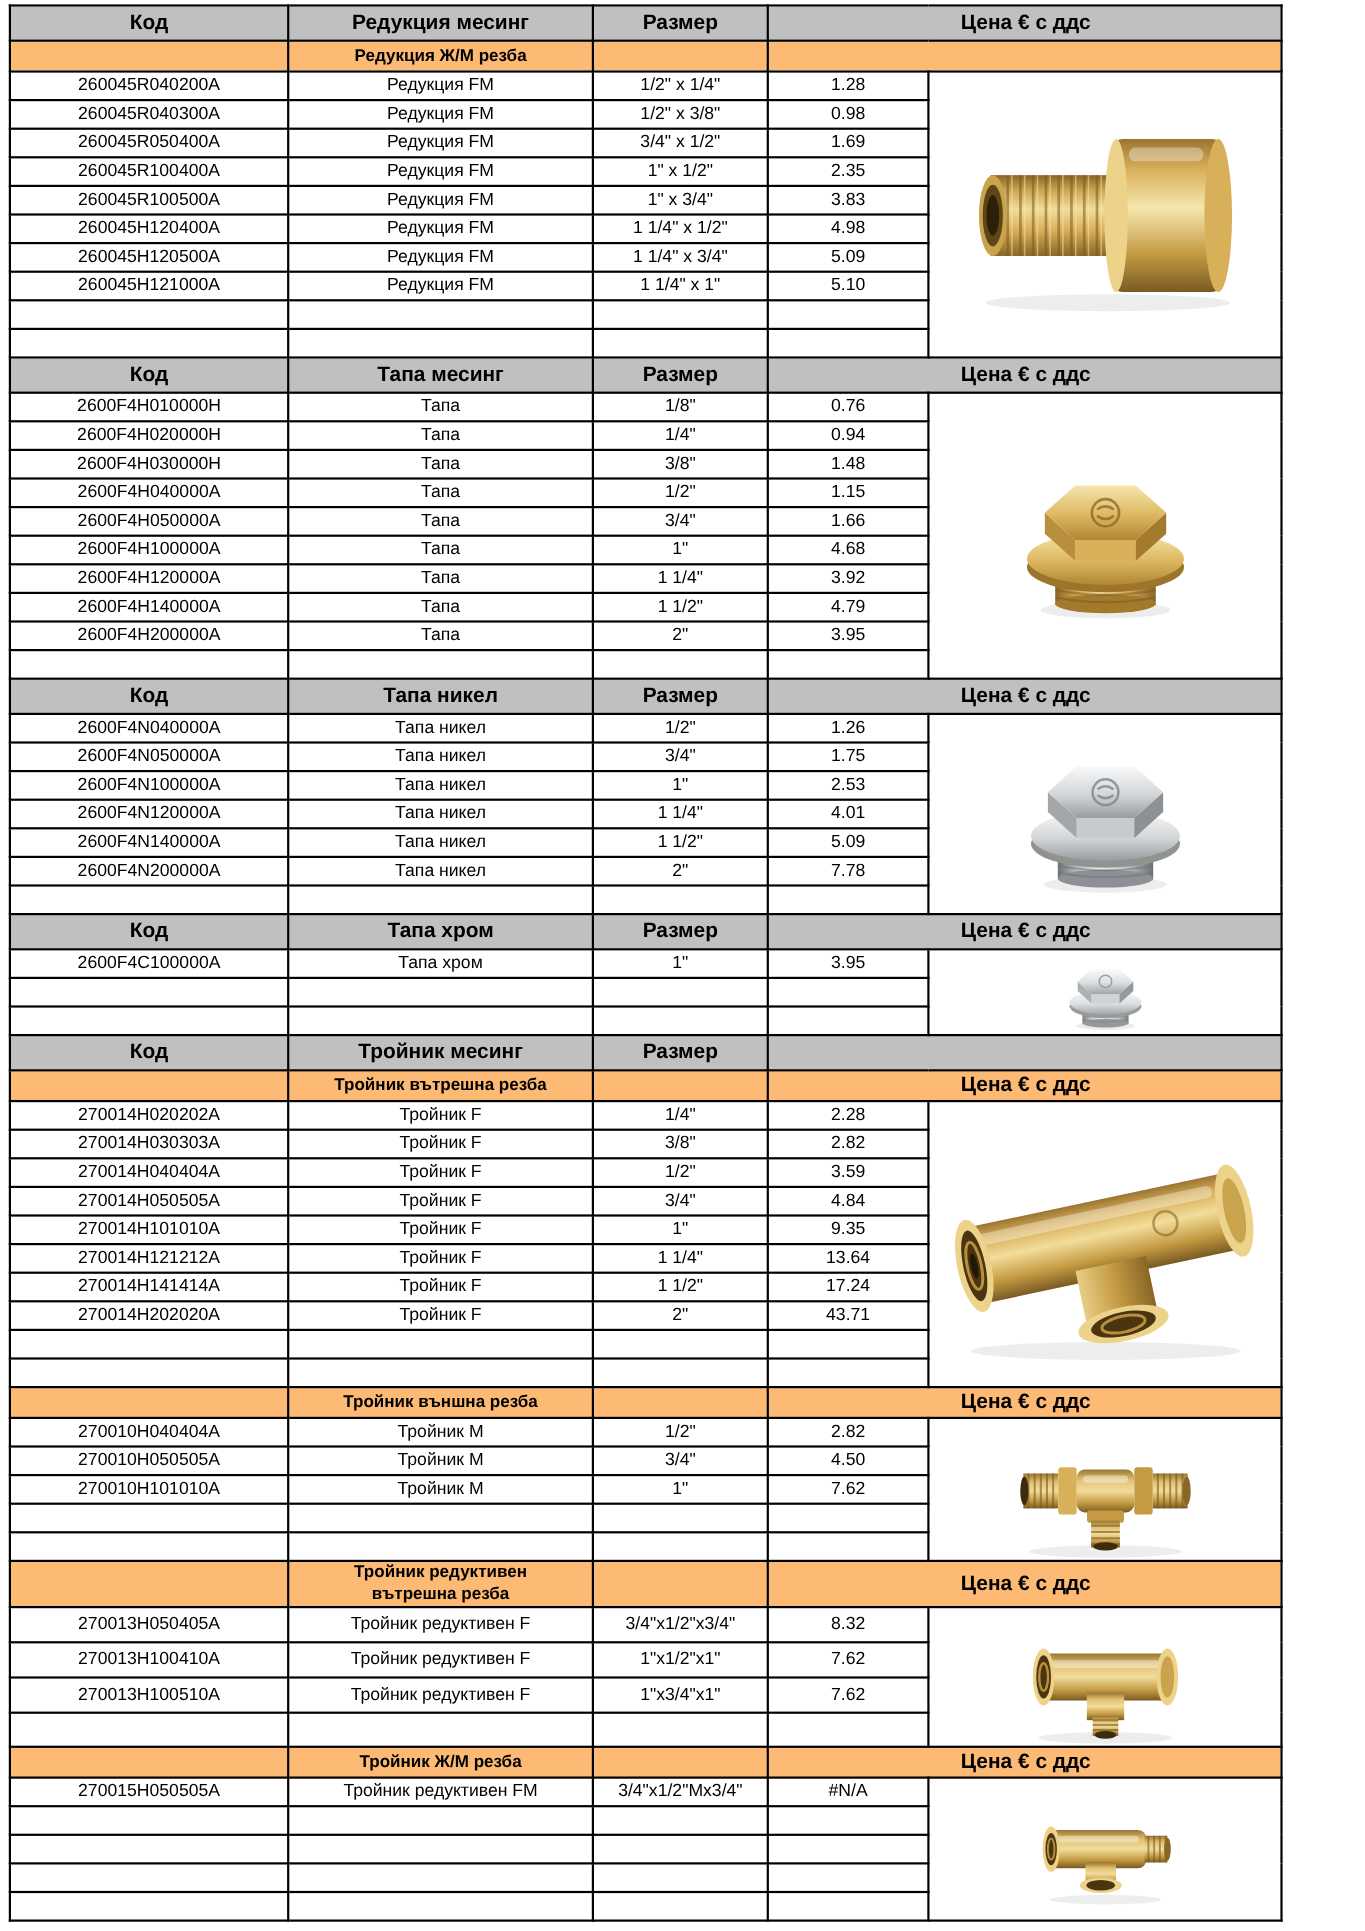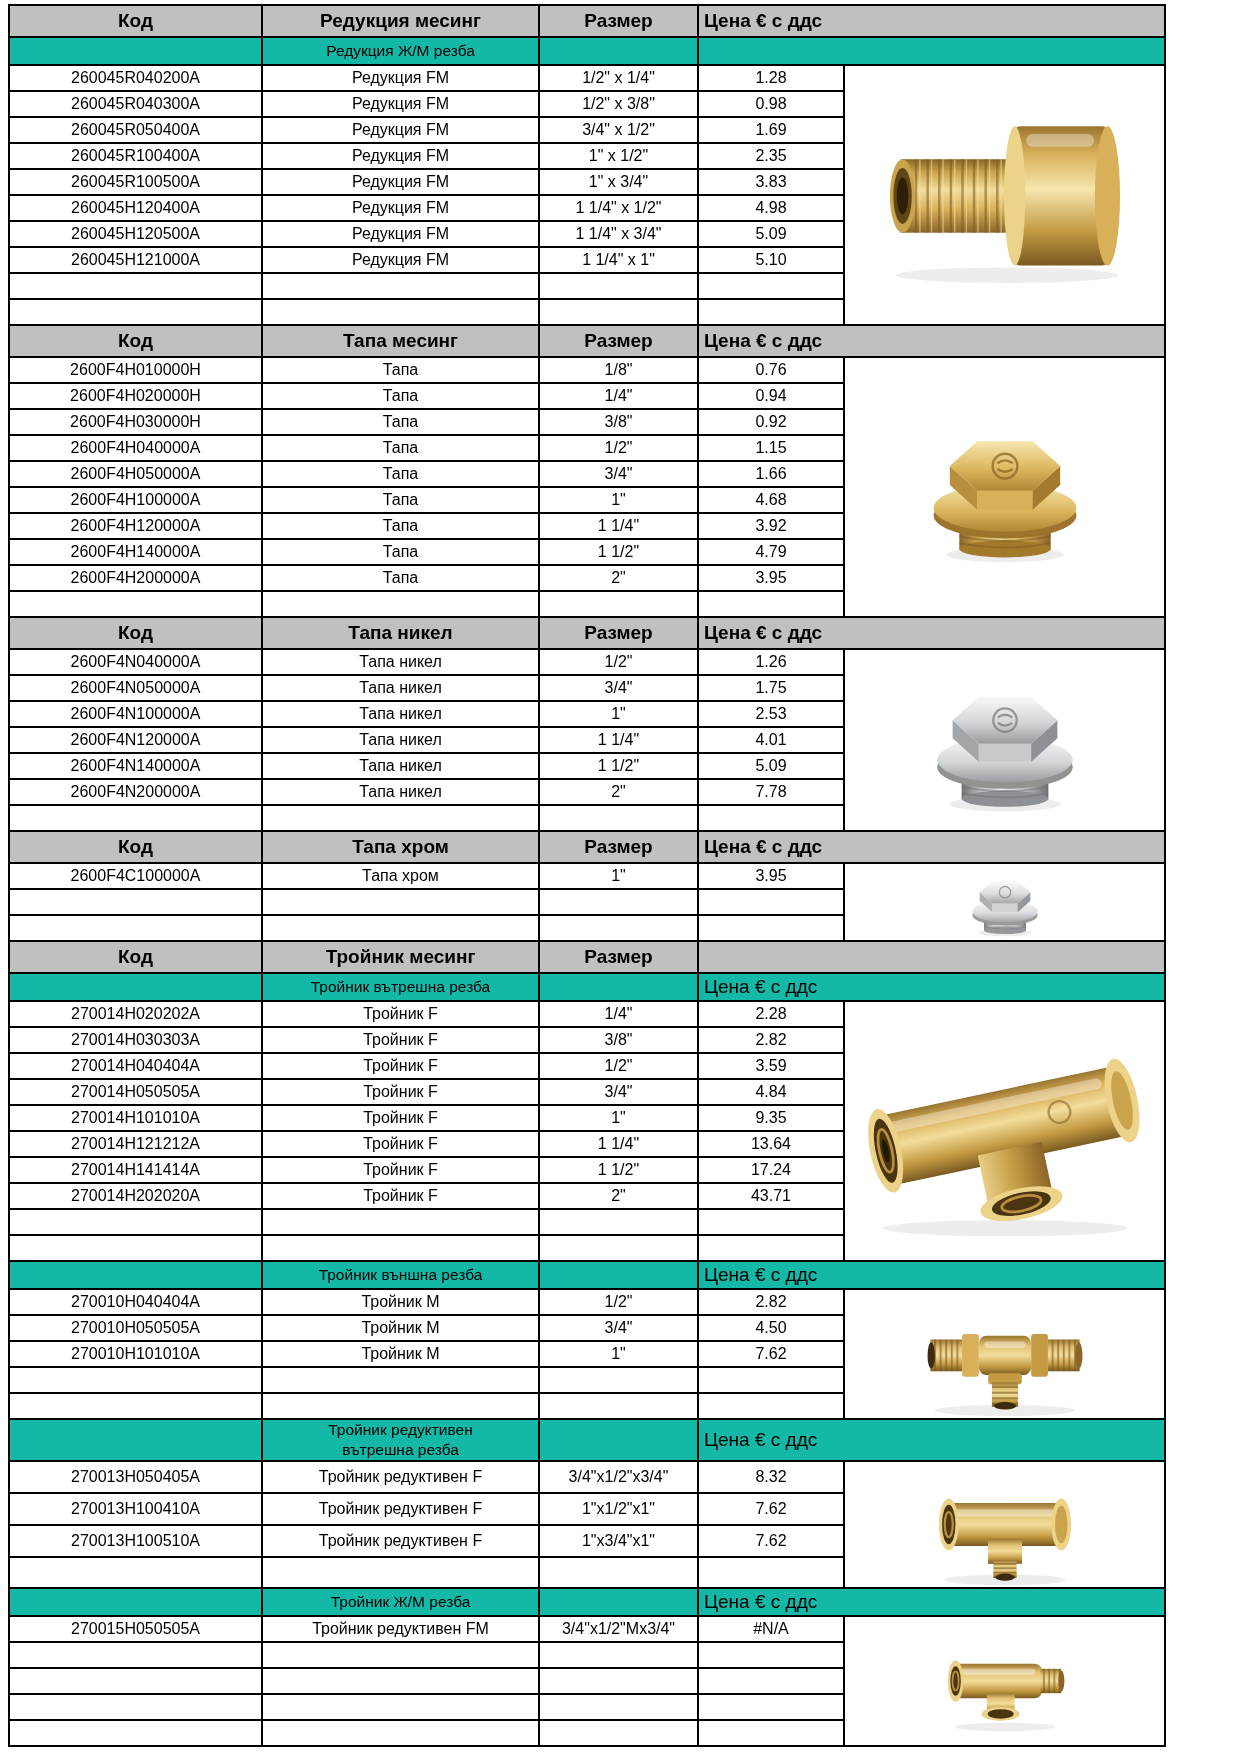--- a/index.html
+++ b/index.html
@@ -1,24 +1,24 @@
 <!DOCTYPE html>
 <html><head>
 <meta charset="utf-8">
 <style>
   html,body{margin:0;padding:0;background:#ffffff;}
   body{width:1241px;height:1755px;font-family:"Liberation Sans",sans-serif;color:#000;}
   .sheet{position:relative;padding:4px 0 0 8px;}
   table.grid{border-collapse:collapse;table-layout:fixed;width:1156px;border:2.5px solid #000;}
   td,th{border:2px solid #000;padding:0 3px;text-align:center;vertical-align:middle;overflow:hidden;white-space:nowrap;}
   .row-header th{height:30px;background:#c0c0c0;font-size:19px;font-weight:bold;border-top-width:2.5px;border-bottom-width:2.5px;}
-  .row-subheader td{height:26px;background:#14b8a6;font-weight:normal;font-size:15.5px;border-top-width:2.5px;border-bottom-width:2.5px;}
+  .row-subheader td{height:26px;background:#fdba74;font-weight:bold;font-size:15.5px;border-top-width:2.5px;border-bottom-width:2.5px;}
   .row-subheader td.subt{white-space:pre-line;line-height:1.3;}
   .row-data td{height:24px;font-size:16px;}
-  .price-h{text-align:left;padding-left:5px !important;font-size:19px !important;font-weight:bold;}
+  .price-h{text-align:center;padding-left:5px !important;font-size:19px !important;font-weight:bold;}
   td.imgcell{background:#fff;text-align:center;vertical-align:middle;padding:0;}
   td.imgcell svg{display:block;margin:0 auto;}
 </style>
 </head>
 <body>
 
 <div class="sheet">
   <table class="grid">
     <colgroup>
       <col style="width:253px">
@@ -184,21 +184,21 @@
         <tr class="row-data">
           <td class="c1">2600F4H020000H</td>
           <td class="c2">Тапа</td>
           <td class="c3">1/4"</td>
           <td class="c4">0.94</td>
         </tr>
         <tr class="row-data">
           <td class="c1">2600F4H030000H</td>
           <td class="c2">Тапа</td>
           <td class="c3">3/8"</td>
-          <td class="c4">0.92</td>
+          <td class="c4">1.48</td>
         </tr>
         <tr class="row-data">
           <td class="c1">2600F4H040000A</td>
           <td class="c2">Тапа</td>
           <td class="c3">1/2"</td>
           <td class="c4">1.15</td>
         </tr>
         <tr class="row-data">
           <td class="c1">2600F4H050000A</td>
           <td class="c2">Тапа</td>

